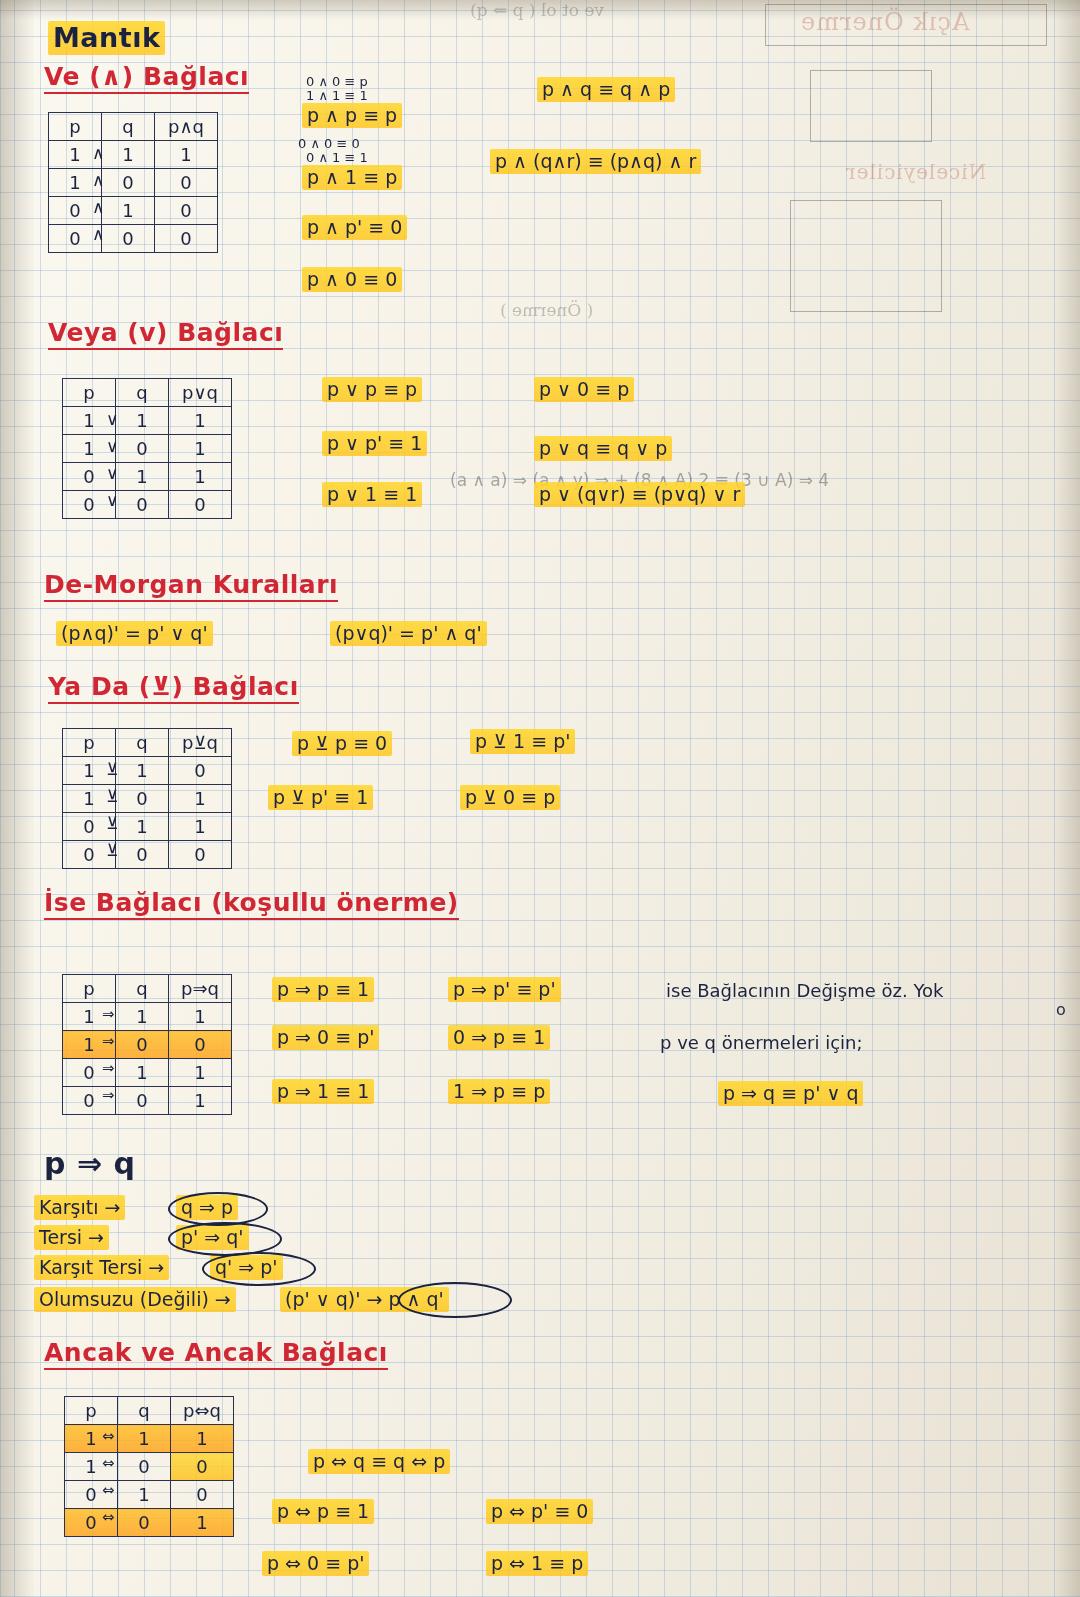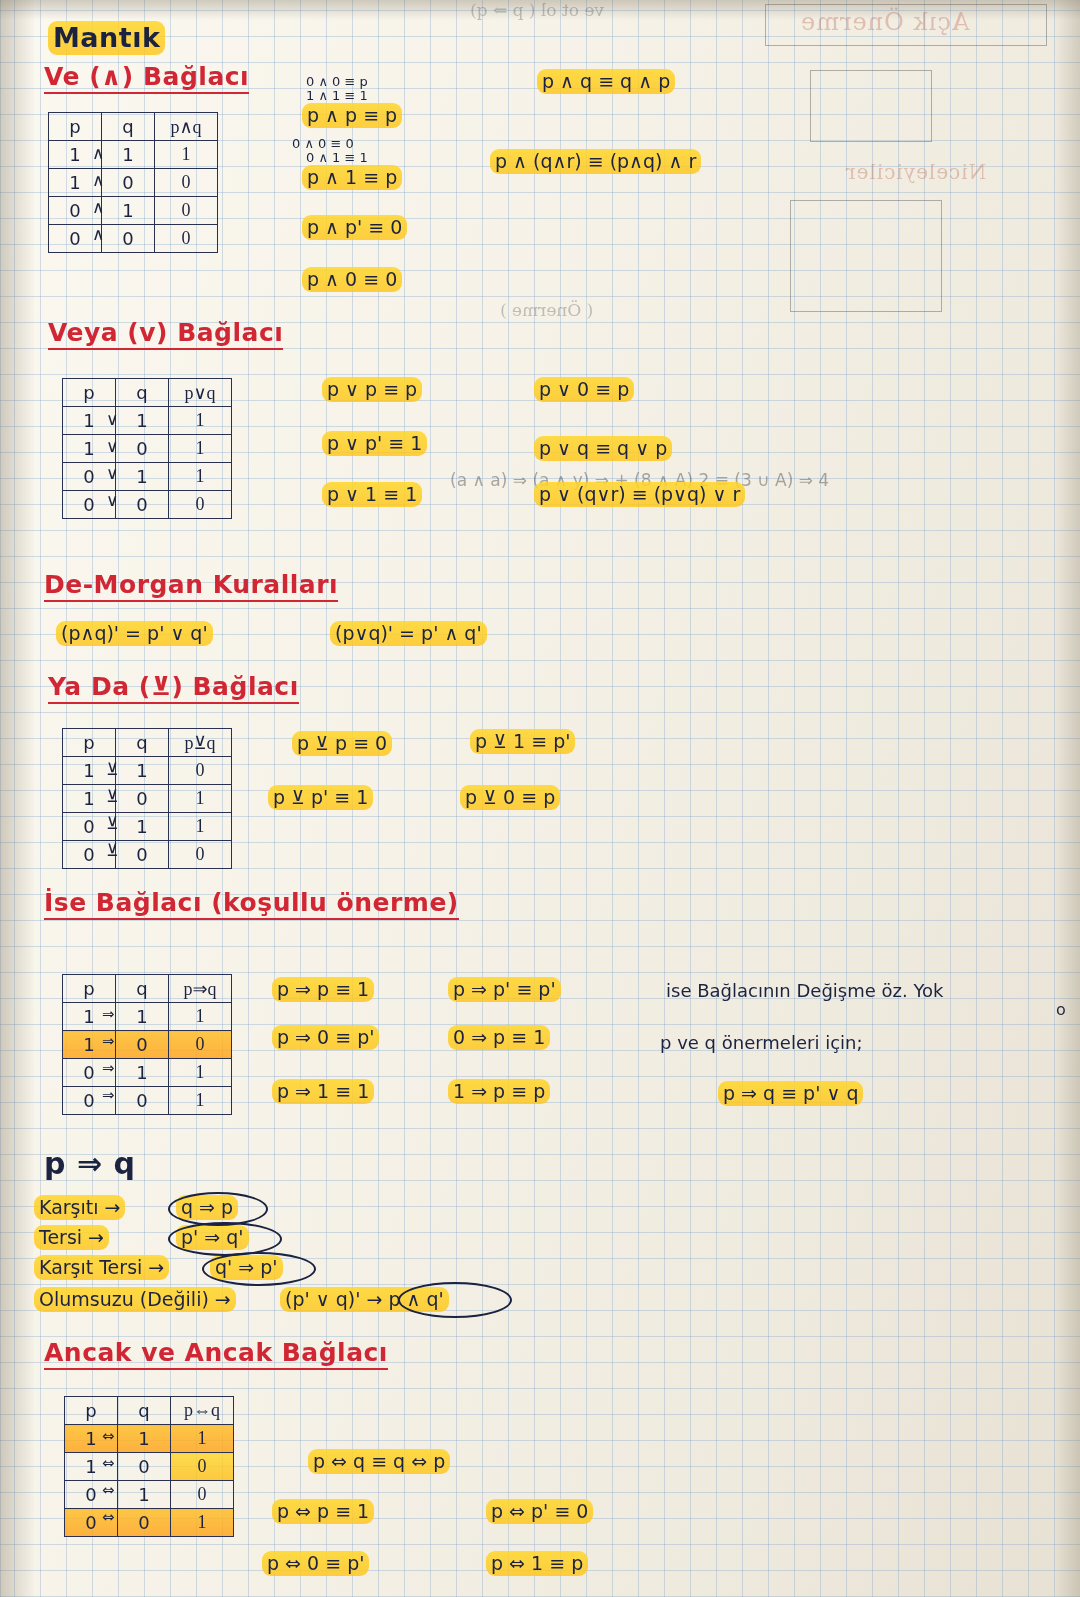--- a/index.html
+++ b/index.html
@@ -89,21 +89,21 @@
   }
   .title {
     font-size: 27px;
     font-weight: bold;
     color: #1c2340;
     letter-spacing: 0.5px;
   }
   .hl-y {
     background: linear-gradient(to bottom, rgba(255,214,40,0.85), rgba(255,196,20,0.80));
     padding: 1px 5px 2px 5px;
-    border-radius: 9px;
+    border-radius: 2px;
     box-decoration-break: clone;
   }
   .formula {
     font-size: 19px;
     font-family: "DejaVu Sans", sans-serif;
     color: #1b2340;
   }
   .note {
     font-size: 18px;
     color: #1c2340;
@@ -120,21 +120,21 @@
     text-align: center;
     font-size: 18px;
     color: #1c2340;
     font-weight: normal;
     padding: 0;
   }
   table.truth th {
     font-weight: normal;
   }
   .cellw { width: 52px; height: 27px; }
-  .cellw2 { width: 62px; height: 27px; font-family: Liberation Serif, serif; }
+  .cellw2 { width: 62px; height: 27px; }
   .hl-row td {
     background: linear-gradient(to bottom, rgba(255,190,40,0.85), rgba(255,160,20,0.8));
   }
   .hl-cell {
     background: linear-gradient(to bottom, rgba(255,214,40,0.8), rgba(255,190,20,0.8));
   }
   .circle-mark {
     position: absolute;
     border: 2px solid #1c2340;
     border-radius: 50%;
@@ -204,33 +204,33 @@
   <div class="hand" style="left:92px;top:143px;font-size:17px;">∧</div>
   <div class="hand" style="left:92px;top:170px;font-size:17px;">∧</div>
   <div class="hand" style="left:92px;top:197px;font-size:17px;">∧</div>
   <div class="hand" style="left:92px;top:224px;font-size:17px;">∧</div>
 
   <div class="hand" style="left:306px;top:74px;font-size:13px;">0 ∧ 0 ≡ p</div>
   <div class="hand" style="left:306px;top:88px;font-size:13px;">1 ∧ 1 ≡ 1</div>
   <div class="hand formula" style="left:302px;top:104px;">
     <span class="hl-y">p ∧ p ≡ p</span>
   </div>
-  <div class="hand" style="left:292px;top:136px;font-size:13px;text-align:center;">0 ∧ 0 ≡ 0</div>
+  <div class="hand" style="left:298px;top:136px;font-size:13px;text-align:center;">0 ∧ 0 ≡ 0</div>
   <div class="hand" style="left:306px;top:150px;font-size:13px;">0 ∧ 1 ≡ 1</div>
   <div class="hand formula" style="left:302px;top:166px;">
     <span class="hl-y">p ∧ 1 ≡ p</span>
   </div>
   <div class="hand formula" style="left:302px;top:216px;">
     <span class="hl-y">p ∧ p' ≡ 0</span>
   </div>
   <div class="hand formula" style="left:302px;top:268px;">
     <span class="hl-y">p ∧ 0 ≡ 0</span>
   </div>
 
-  <div class="hand formula" style="left:490px;top:70px;padding-left:47px;">
+  <div class="hand formula" style="left:490px;top:78px;padding-left:47px;">
     <span class="hl-y">p ∧ q ≡ q ∧ p</span>
   </div>
   <div class="hand formula" style="left:490px;top:150px;">
     <span class="hl-y">p ∧ (q∧r) ≡ (p∧q) ∧ r</span>
   </div>
 
   <div class="hand heading" style="left:48px;top:318px;">Veya (v) Bağlacı</div>
 
   <table class="truth" style="left:62px;top:378px;">
     <tbody>

